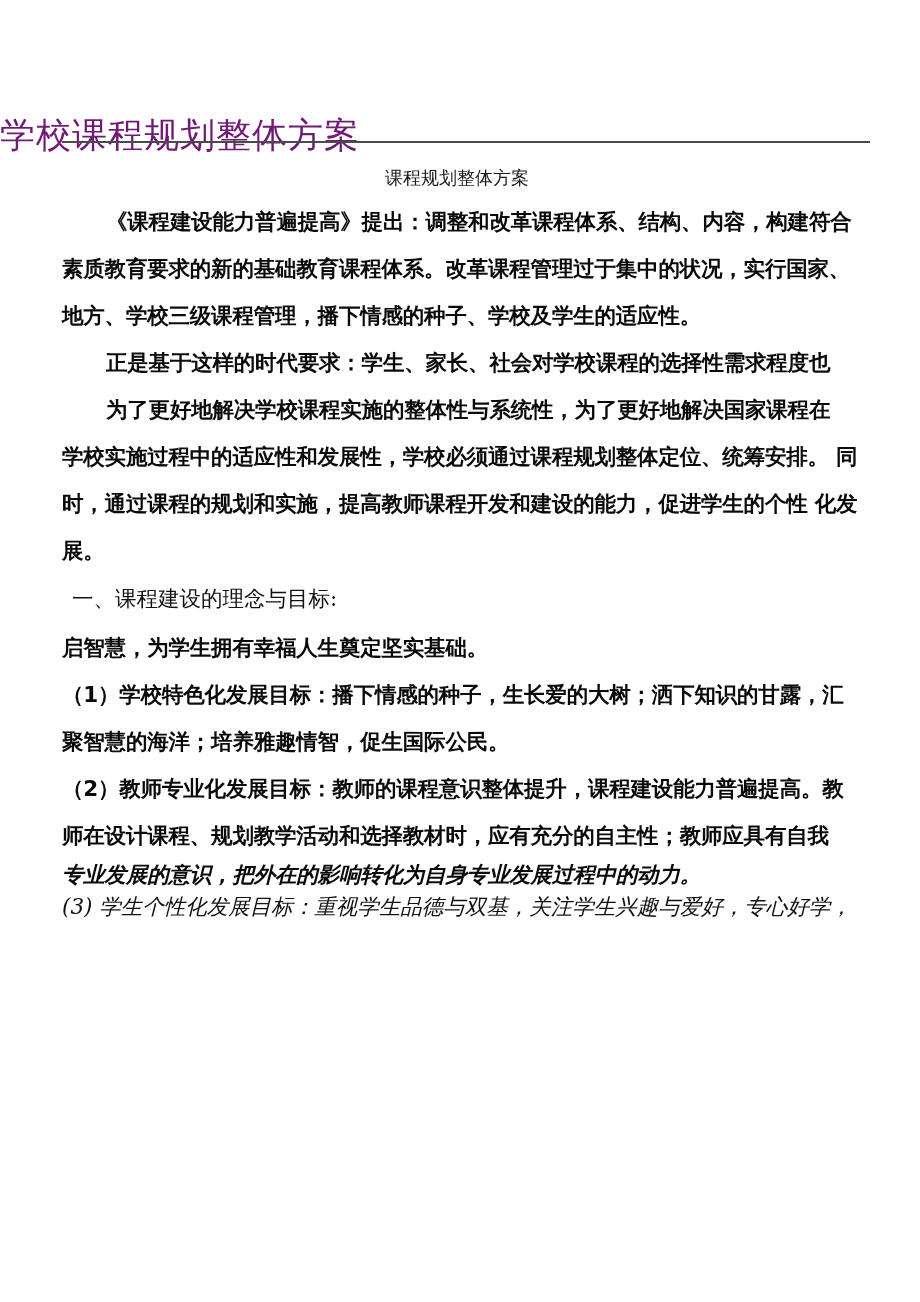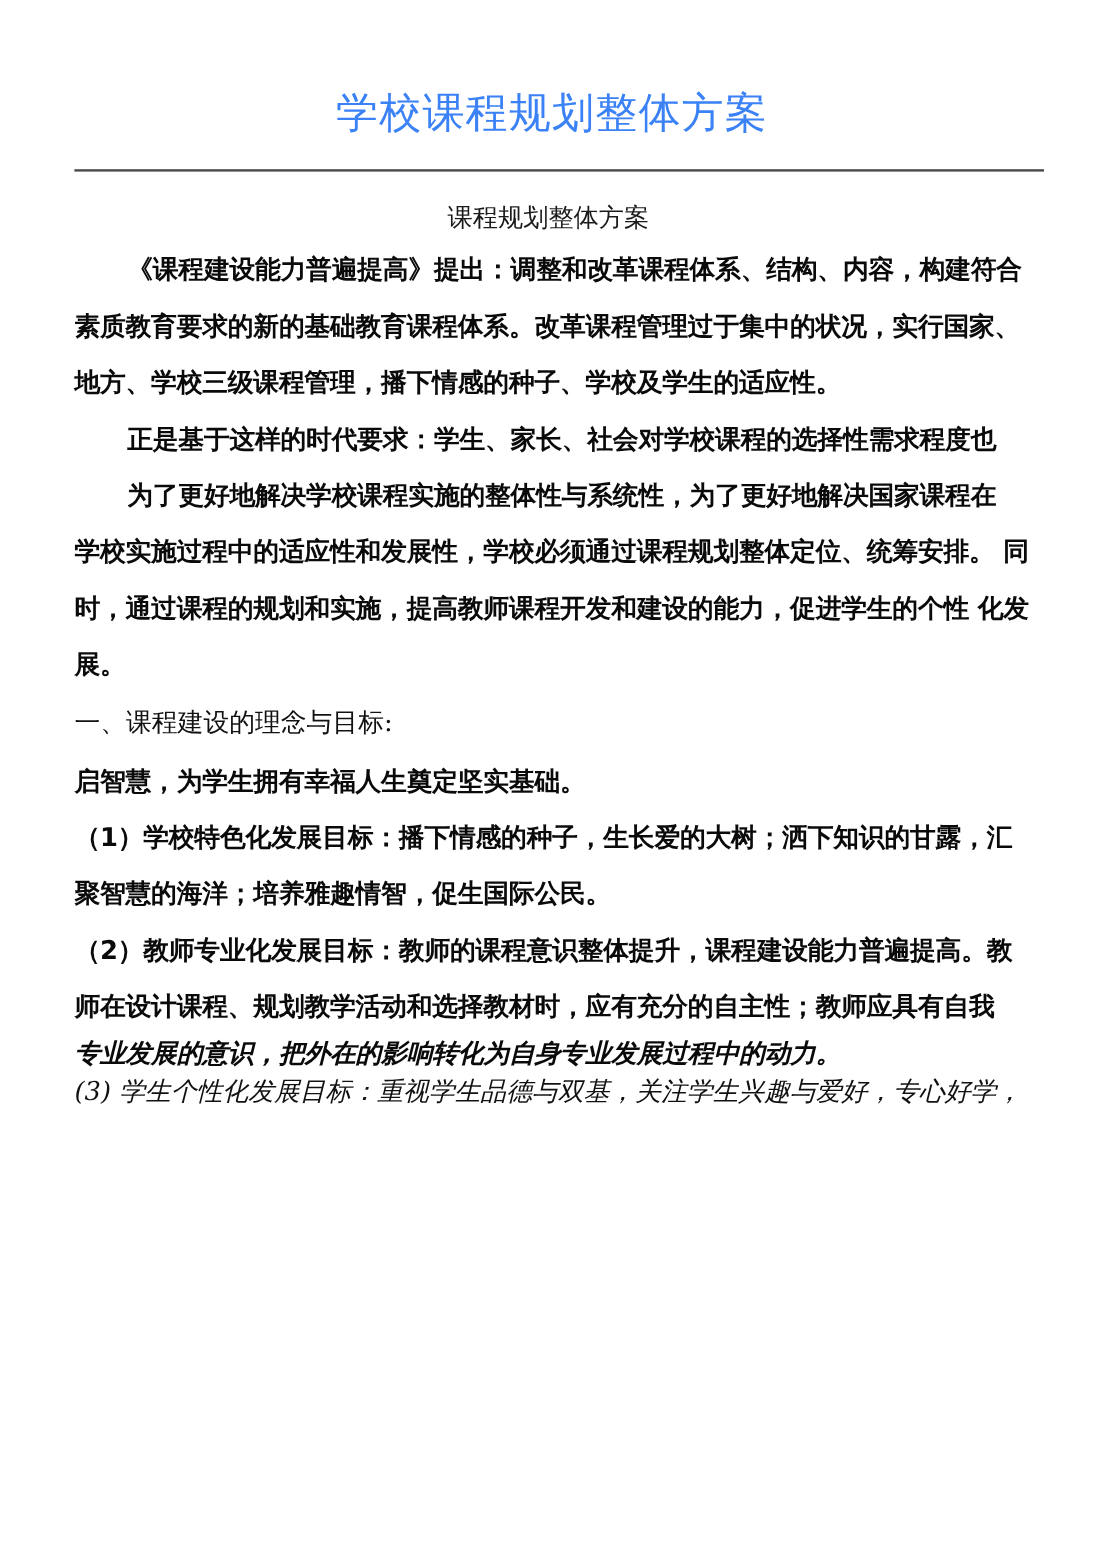--- a/index.html
+++ b/index.html
@@ -17,52 +17,51 @@
   .page {
     position: relative;
     width: 920px;
     height: 1302px;
     box-sizing: border-box;
     padding: 0;
   }
 
   
   .doc-title {
-    text-align: center;
     font-family: "DejaVu Serif", "Liberation Serif", serif;
     font-weight: 400;
     font-size: 35px;
     line-height: 1.25;
     letter-spacing: 1px;
-    color: #3b82f6;
+    color: #701a75;
     margin: 0;
-    padding-top: 74px;
+    padding-top: 114px;
   }
   .title-rule {
     position: absolute;
     left: 62px;
     top: 141px;
     width: 808px;
     height: 0;
     border-top: 2px solid #4a4a4a;
   }
 
   
   .body-wrap {
     position: absolute;
     left: 62px;
     top: 166px;
     width: 808px;
   }
 
   .subtitle {
     text-align: center;
-    font-family: Liberation Serif, serif;
+    font-family: Liberation Mono, monospace;
     font-weight: 400;
-    font-size: 21px;
+    font-size: 18px;
     line-height: 1.45;
     color: #1a1a1a;
     margin: 0 0 6px 0;
     padding-right: 18px;
   }
 
   
   p.ln {
     margin: 0;
     font-family: "DejaVu Sans", "Liberation Sans", sans-serif;
@@ -80,20 +79,21 @@
     font-size: 21.5px;
     letter-spacing: 0;
     color: #111111;
   }
   p.ln.tight {
     line-height: 32px;
     font-style: italic;
   }
   p.ln.heading {
     line-height: 50px;
+    margin-left: 10px;
   }
   .indent2 { padding-left: 44px; }
   .indent1 { padding-left: 22px; }
 </style>
 </head>
 <body>
 
 <div class="page">
 
   <h1 class="doc-title">学校课程规划整体方案</h1>

